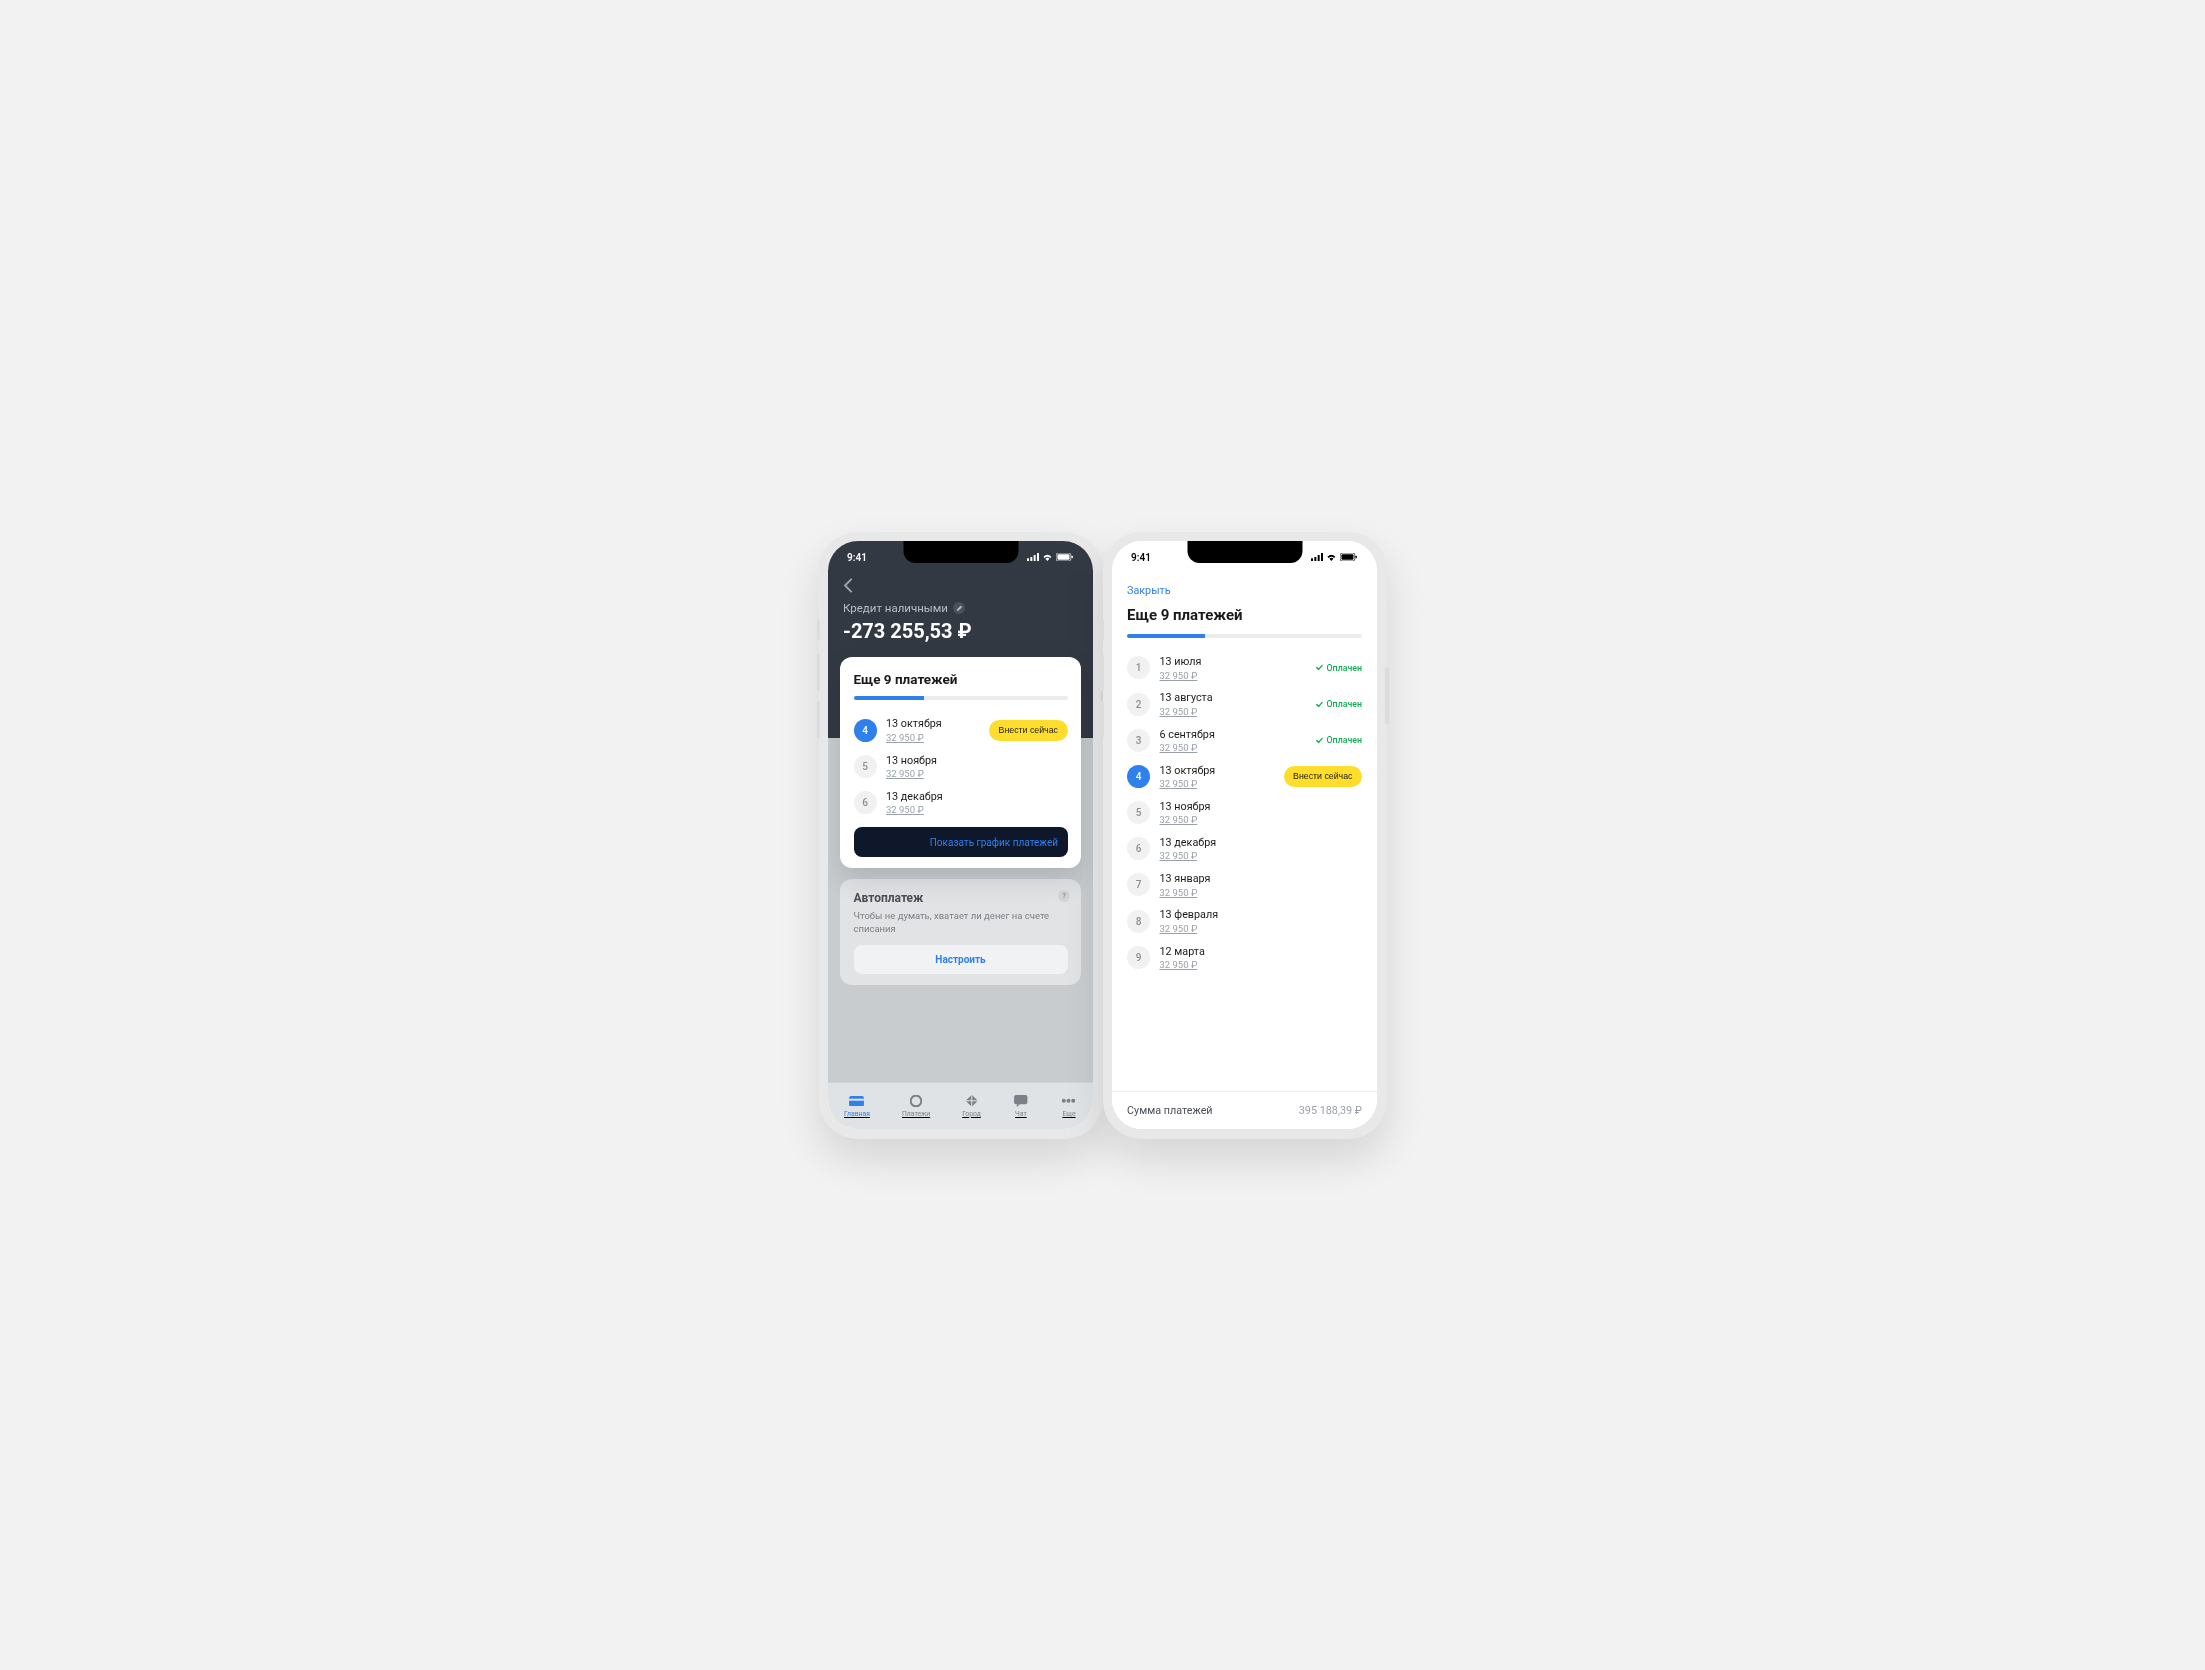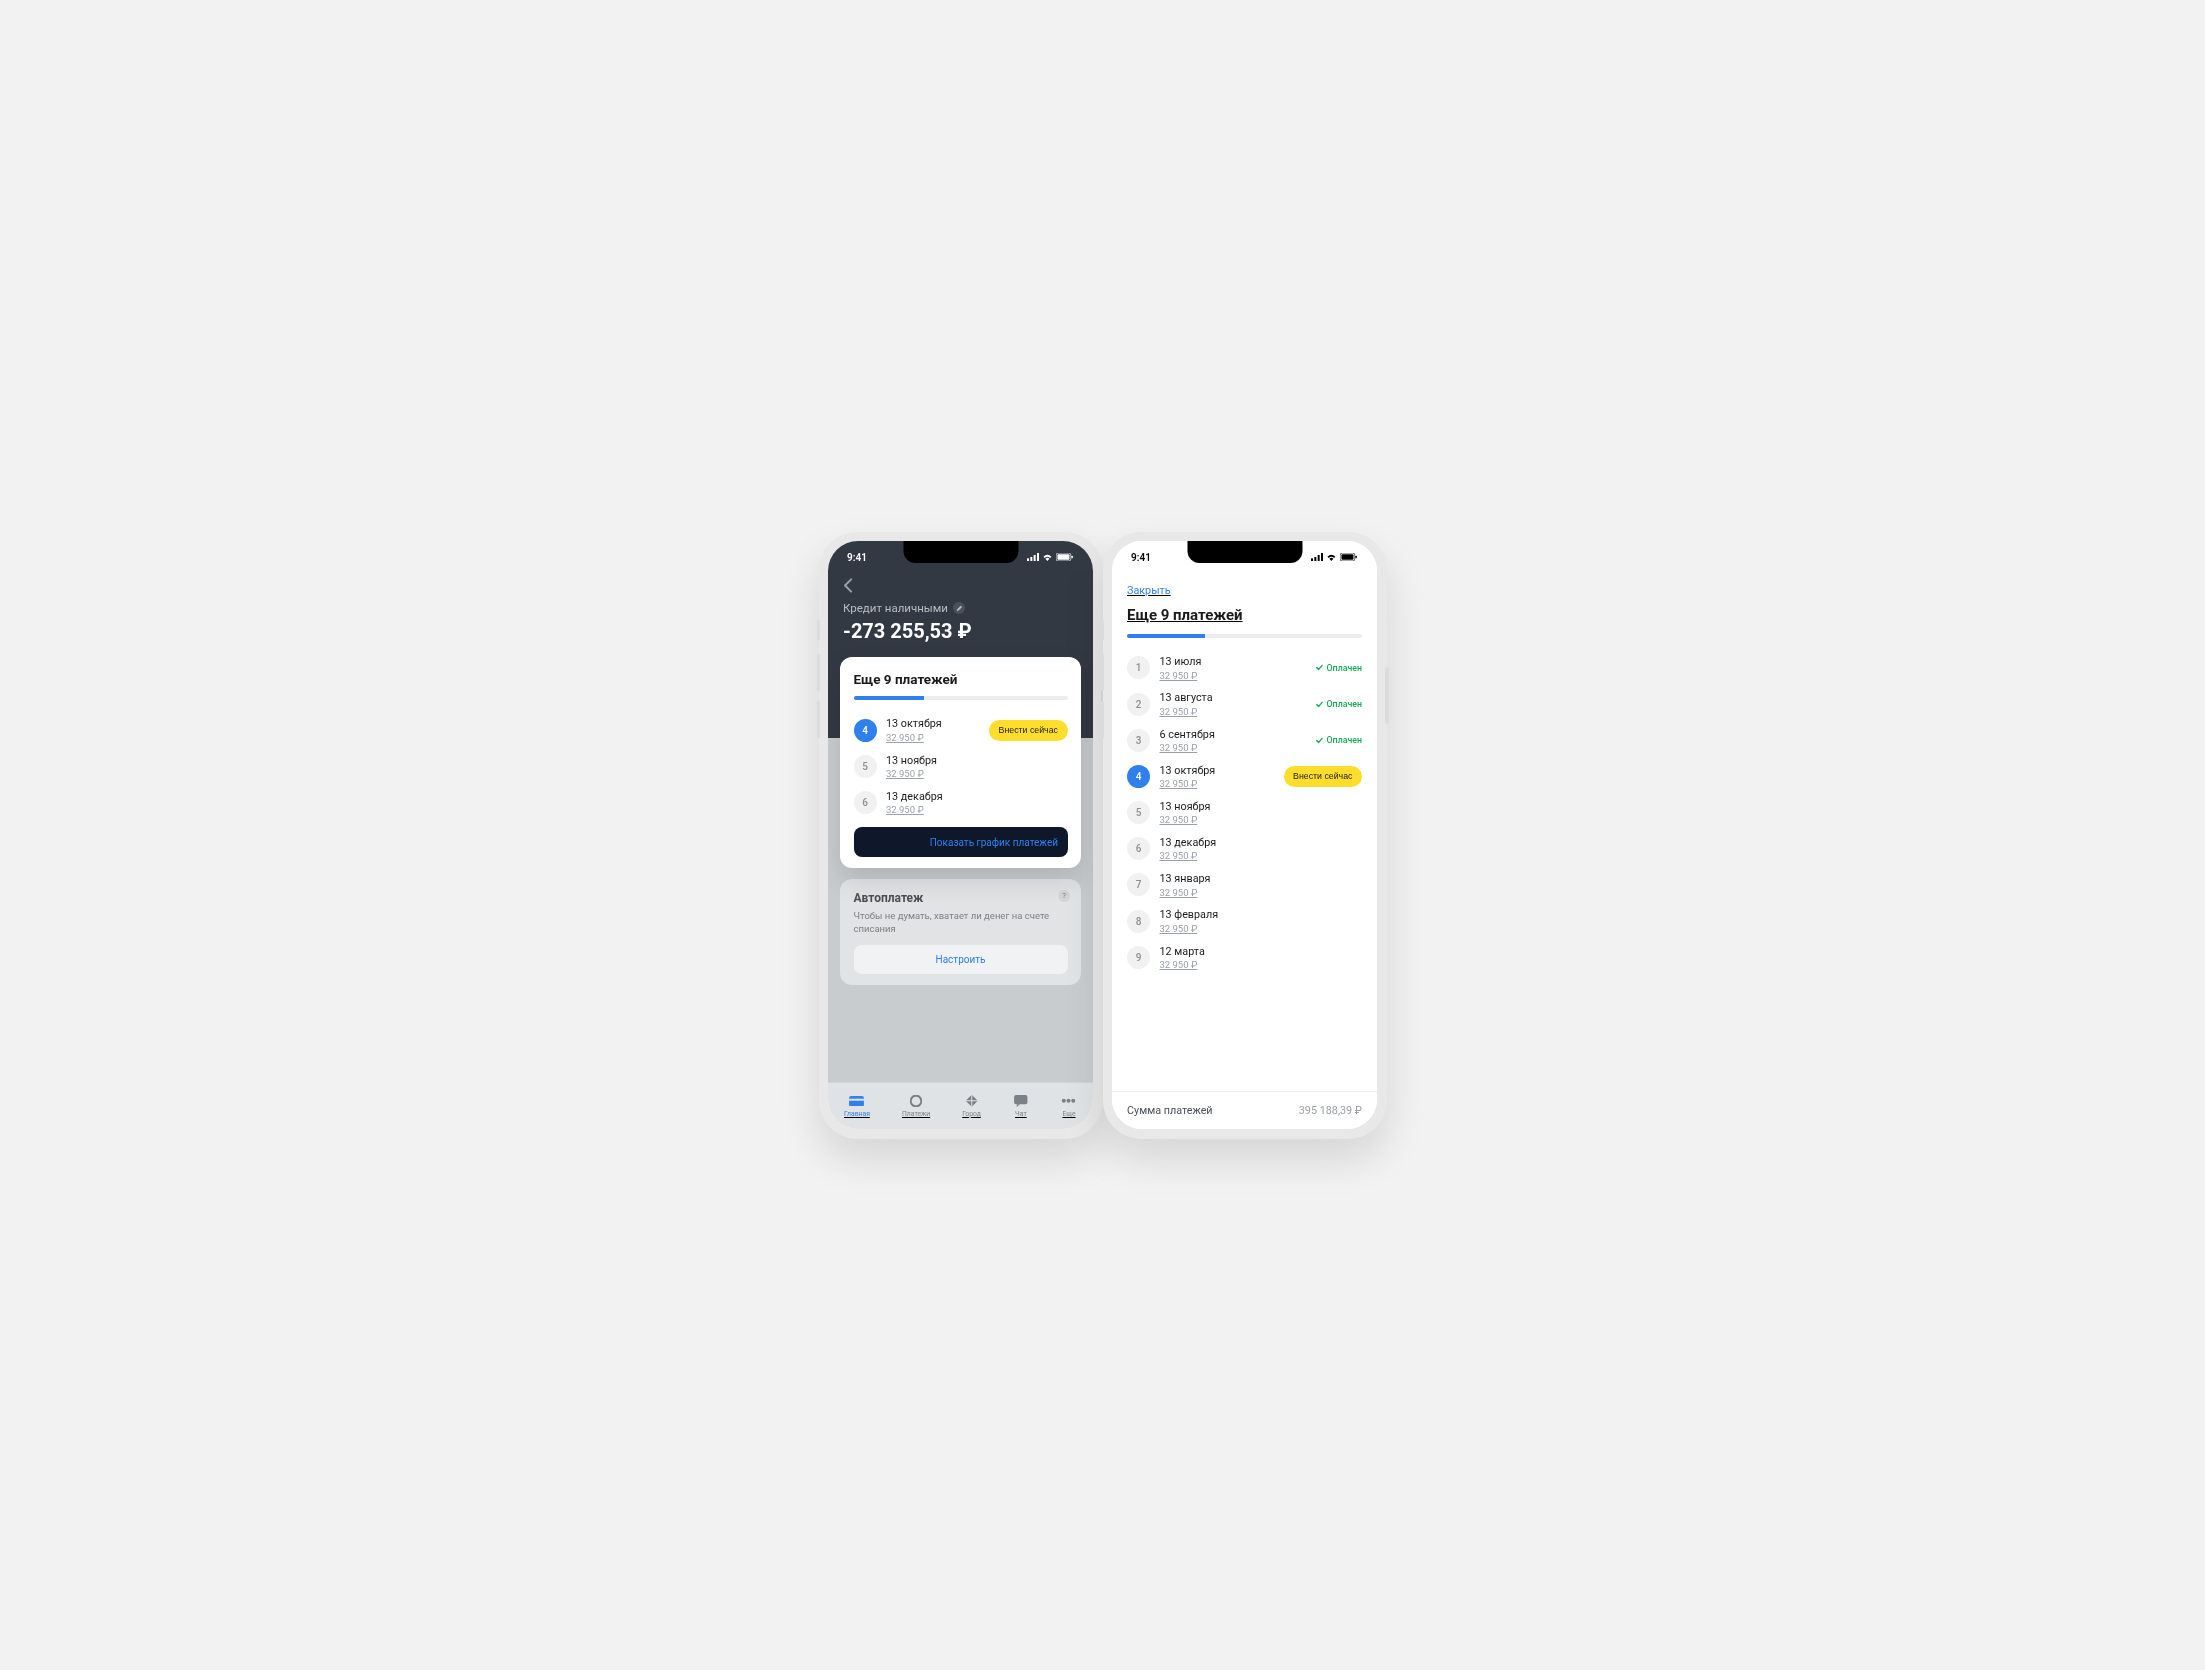--- a/index.html
+++ b/index.html
@@ -198,41 +198,42 @@
   }
   .autopay-btn {
     margin-top: 9.5px;
     background: rgba(255,255,255,0.55);
     border-radius: 8px;
     padding: 9px;
     text-align: center;
     color: #2f80ed;
     font-size: 10px;
     cursor: pointer;
+    font-weight: bold;
   }
   .tabbar {
     display: flex;
     justify-content: space-around;
     align-items: center;
     height: 47px;
     background: #e0e3e5;
     border-top: 0.7px solid #d2d5d7;
     text-decoration: underline;
   }
   .tab {
     display: flex; flex-direction: column; align-items: center;
     gap: 2px;
     font-size: 6.8px;
     color: #7c8187;
   }
   .tab.active { color: #2f80ed; }
   .tab-icon { width: 16px; height: 13.5px; display: flex; align-items: center; justify-content: center; }
 
   
-  .s2-top { padding: 5.4px 15px 0 15px; text-decoration: underline; }
+  .s2-top { padding: 5.4px 15px 0 15px; }
   .close-link {
     color: #2f80ed;
     font-size: 10.8px;
     padding: 5.4px 0 9.5px 0;
     cursor: pointer;
   }
   .s2-title {
     font-size: 15px;
     font-weight: 700;
     color: #1a1a1a;

